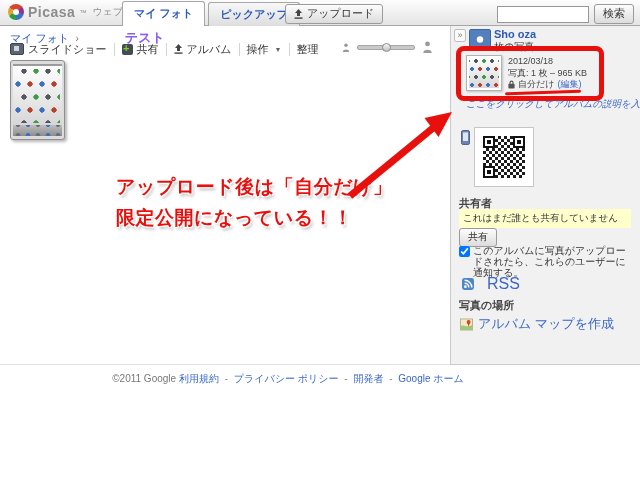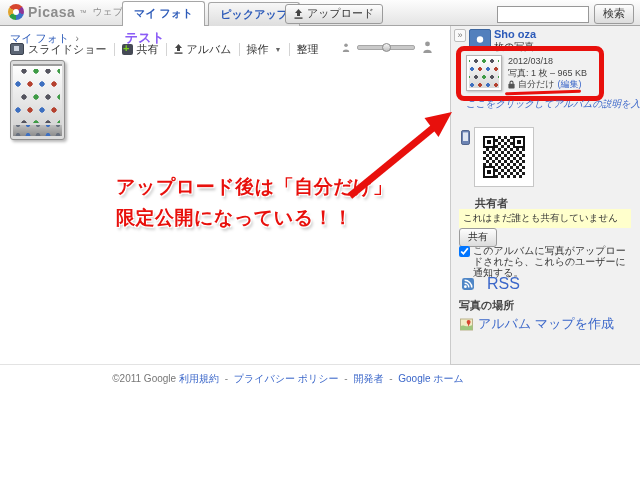--- a/index.html
+++ b/index.html
@@ -199,21 +199,21 @@
         </svg>
     </span>
     <div class="qr-box">
       <div class="qr">
         <span class="finder f-tl"></span>
         <span class="finder f-tr"></span>
         <span class="finder f-bl"></span>
       </div>
     </div>
 
-    <div class="sb-heading" style="left:24px;top:170px;">共有者</div>
+    <div class="sb-heading" style="left:8px;top:170px;">共有者</div>
     <div class="notice">これはまだ誰とも共有していません</div>
     <button class="btn share-btn">共有</button>
     <div class="notify-row">
       <input type="checkbox" checked="checked" style="">
       <label>このアルバムに写真がアップロードされたら、これらのユーザーに通知する。</label>
     </div>
     <div class="rss-row">
       <svg width="12" height="12" viewBox="0 0 12 12">
         <rect width="12" height="12" rx="2.4" fill="#4f86c6"></rect>
         <circle cx="3.4" cy="8.7" r="1.4" fill="#fff"></circle>

